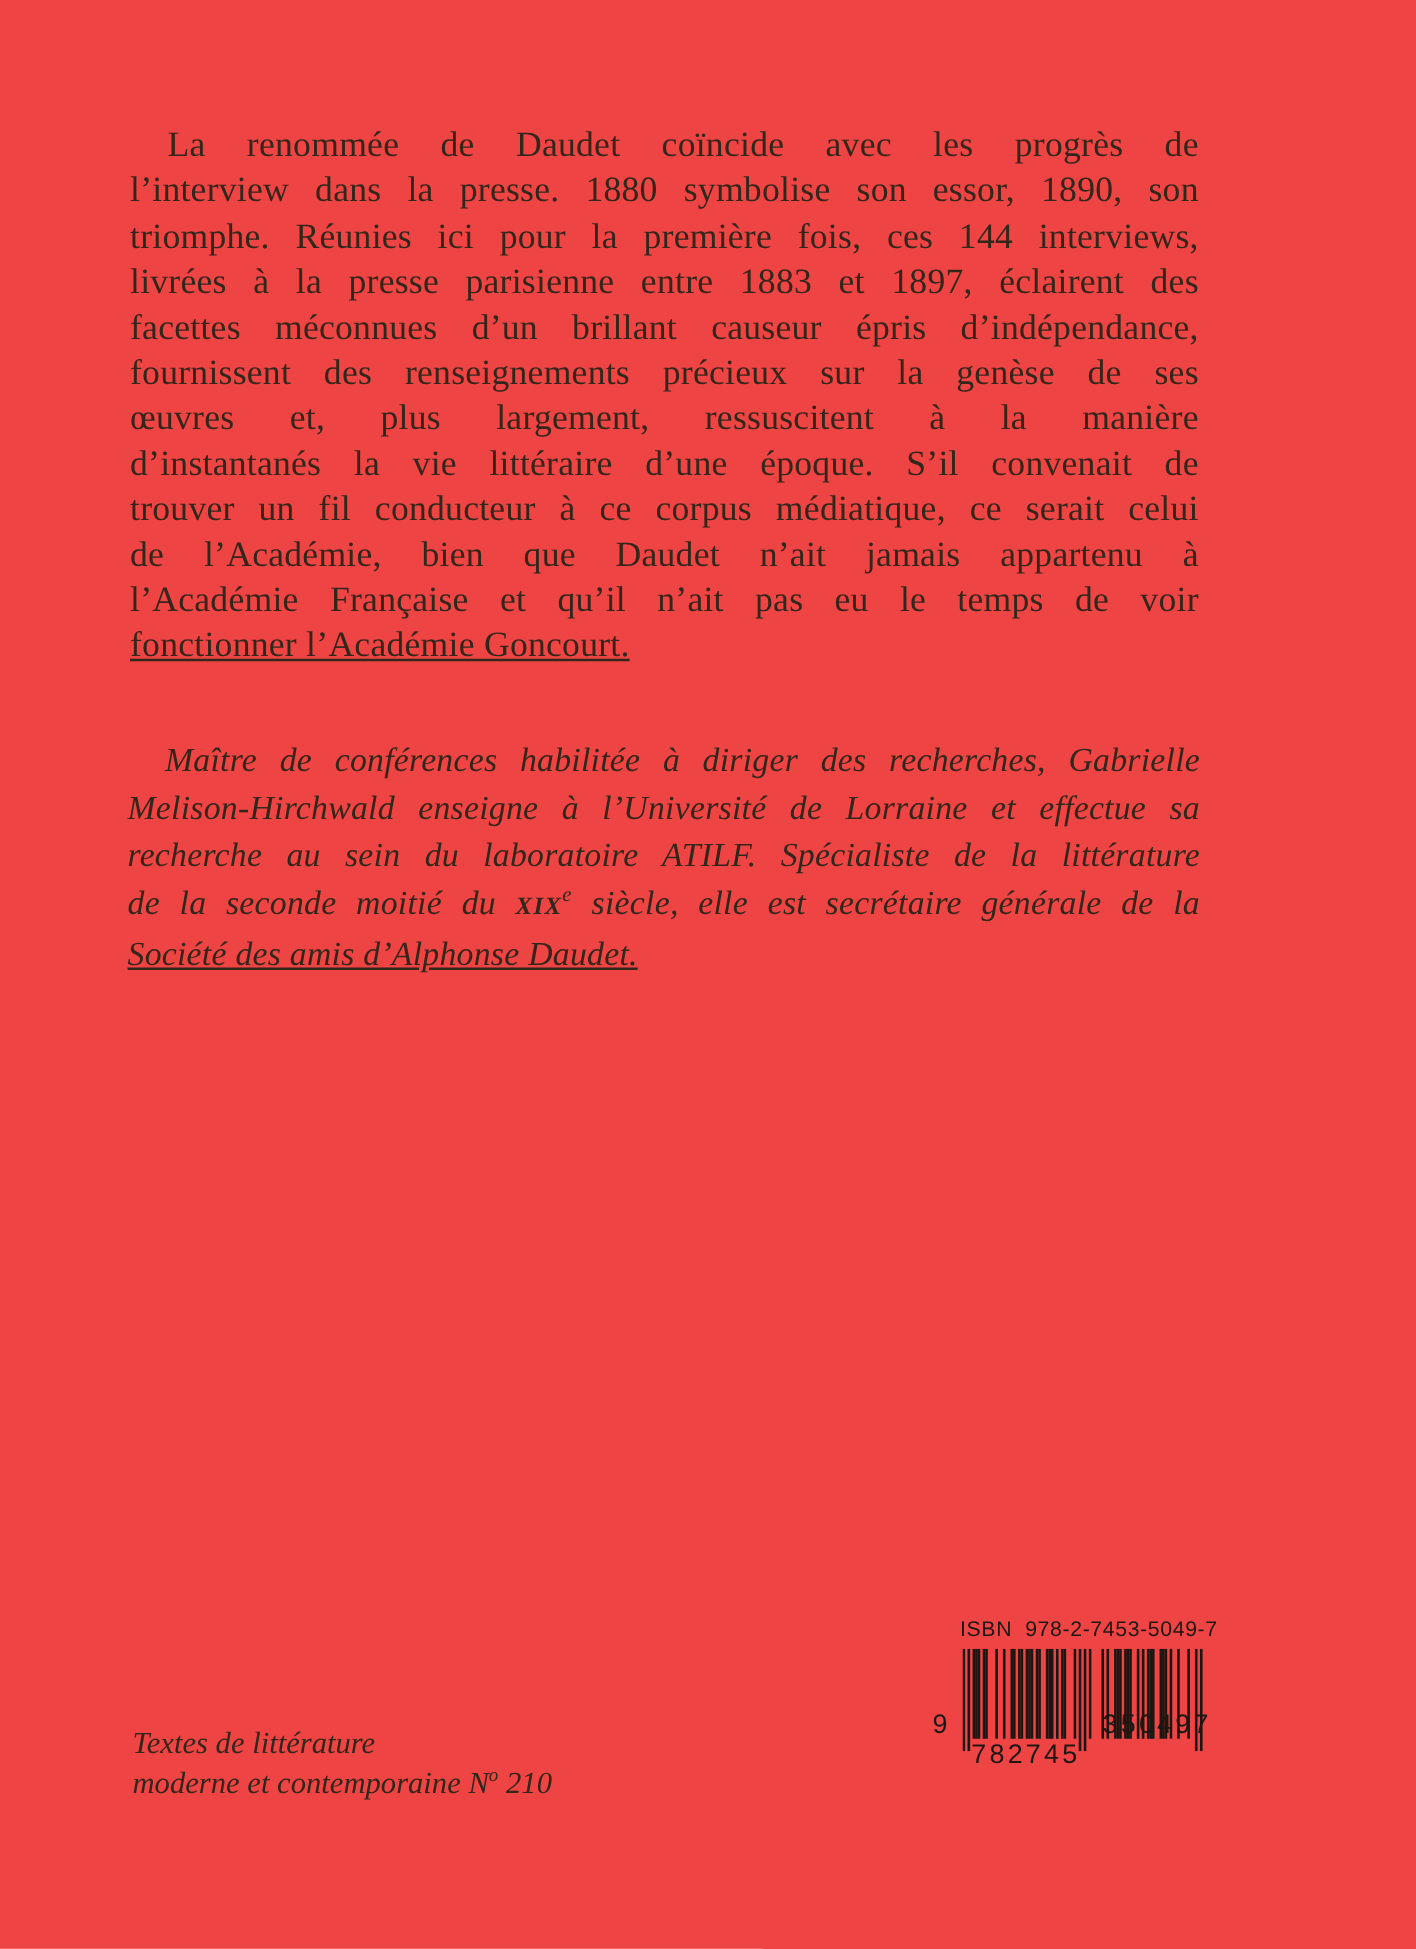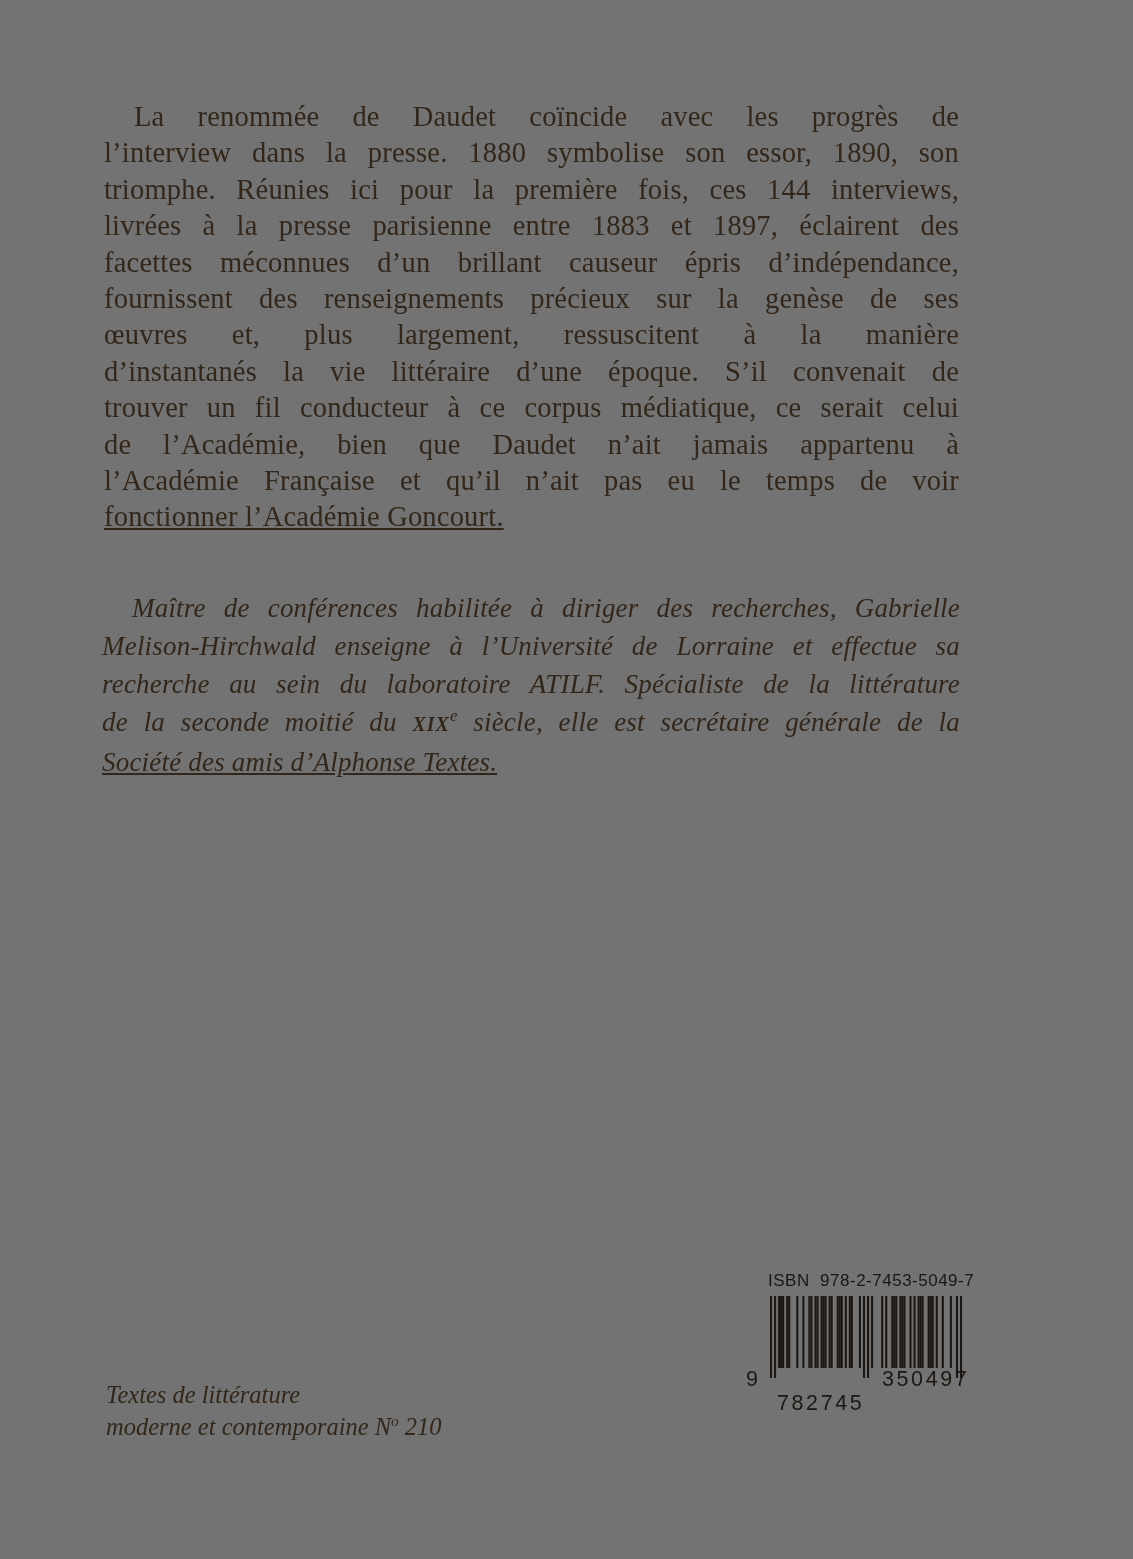--- a/index.html
+++ b/index.html
@@ -42,21 +42,21 @@
     font-family:"Liberation Sans",sans-serif;
     font-size:21.5px;font-weight:400;
   }
   .digit-left{left:2px;}
   .group-left{left:33px;letter-spacing:2.6px;}
   .group-right{left:138px;letter-spacing:2.6px;}
 </style>
 </head>
 <body>
 
-<div class="page" style="background: #737373; color: rgb(51, 38, 26);">
+<div class="page" style="background: #ef4444; color: rgb(51, 38, 26);">
 
   <div class="synopsis">
     <div class="jline first">La renommée de Daudet coïncide avec les progrès de</div>
     <div class="jline">l’interview dans la presse. 1880 symbolise son essor, 1890, son</div>
     <div class="jline">triomphe. Réunies ici pour la première fois, ces 144 interviews,</div>
     <div class="jline">livrées à la presse parisienne entre 1883 et 1897, éclairent des</div>
     <div class="jline">facettes méconnues d’un brillant causeur épris d’indépendance,</div>
     <div class="jline">fournissent des renseignements précieux sur la genèse de ses</div>
     <div class="jline">œuvres et, plus largement, ressuscitent à la manière</div>
     <div class="jline">d’instantanés la vie littéraire d’une époque. S’il convenait de</div>
@@ -64,30 +64,30 @@
     <div class="jline">de l’Académie, bien que Daudet n’ait jamais appartenu à</div>
     <div class="jline">l’Académie Française et qu’il n’ait pas eu le temps de voir</div>
     <div class="jline lastline">fonctionner l’Académie Goncourt.</div>
   </div>
 
   <div class="bio">
     <div class="jline first">Maître de conférences habilitée à diriger des recherches, Gabrielle</div>
     <div class="jline">Melison-Hirchwald enseigne à l’Université de Lorraine et effectue sa</div>
     <div class="jline">recherche au sein du laboratoire ATILF. Spécialiste de la littérature</div>
     <div class="jline"><span>de la seconde moitié du </span><span class="numeral">XIX</span><sup>e</sup><span> siècle, elle est secrétaire générale de la</span></div>
-    <div class="jline lastline">Société des amis d’Alphonse Textes.</div>
+    <div class="jline lastline">Société des amis d’Alphonse Daudet.</div>
   </div>
 
   <div class="collection">
     <div>Textes de littérature</div>
     <div><span>moderne et contemporaine N</span><sup>o</sup><span> 210</span></div>
   </div>
 
   <div class="barcode-block">
-    <div class="isbn-label" style="color: rgb(28, 23, 18);">ISBN  978-2-7453-5049-7</div>
+    <div class="isbn-label" style="color: rgb(28, 23, 18); margin-top: 23px;">ISBN  978-2-7453-5049-7</div>
     <svg class="bars" width="194" height="82" viewBox="0 0 194 82" xmlns="http://www.w3.org/2000/svg">
         <rect x="0.00" y="0" width="2.07" height="82" fill="#1c1712"></rect>
         <rect x="4.04" y="0" width="2.07" height="82" fill="#1c1712"></rect>
         <rect x="8.08" y="0" width="2.07" height="72" fill="#1c1712"></rect>
         <rect x="10.11" y="0" width="2.07" height="72" fill="#1c1712"></rect>
         <rect x="12.13" y="0" width="2.07" height="72" fill="#1c1712"></rect>
         <rect x="16.17" y="0" width="2.07" height="72" fill="#1c1712"></rect>
         <rect x="18.19" y="0" width="2.07" height="72" fill="#1c1712"></rect>
         <rect x="26.27" y="0" width="2.07" height="72" fill="#1c1712"></rect>
         <rect x="32.34" y="0" width="2.07" height="72" fill="#1c1712"></rect>

